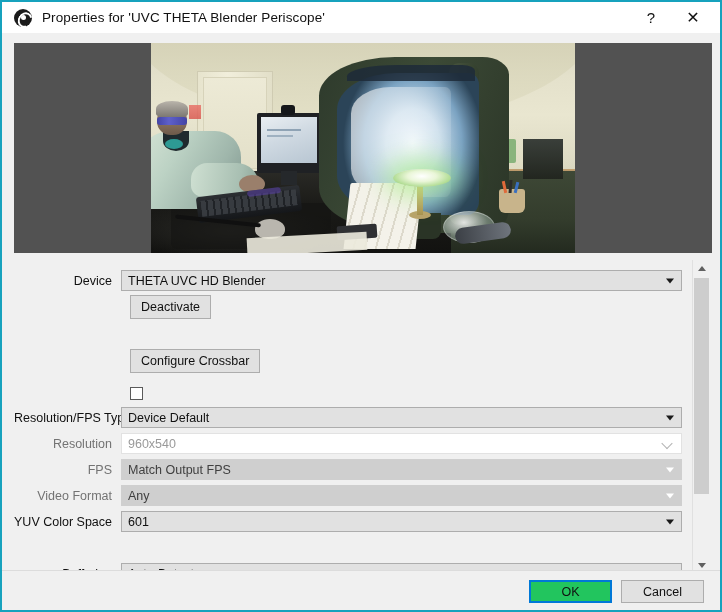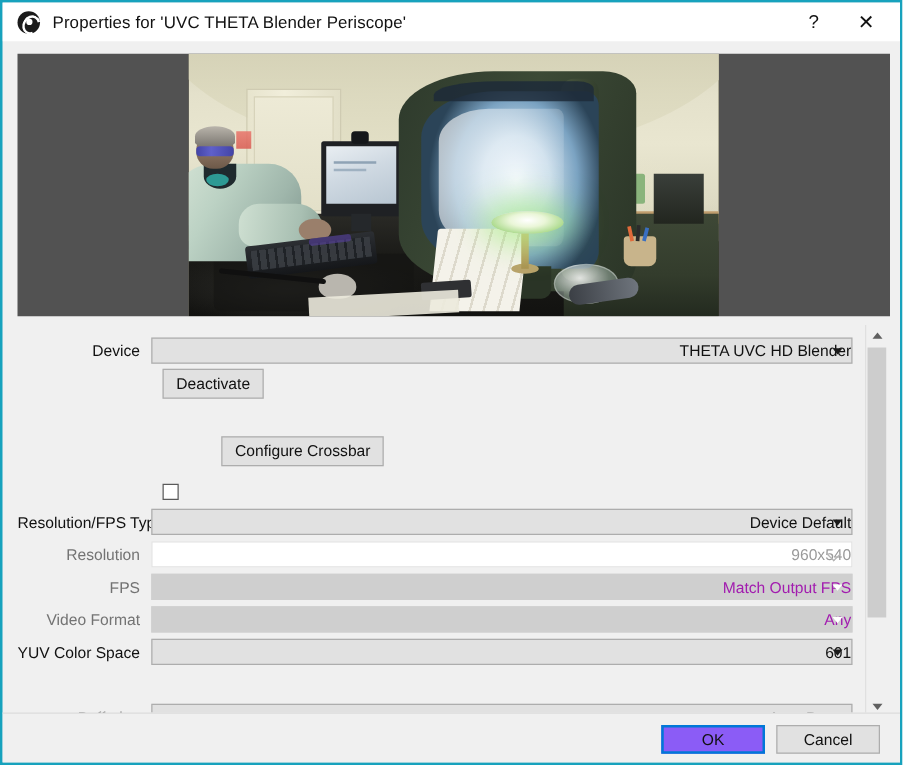--- a/index.html
+++ b/index.html
@@ -322,36 +322,35 @@
     position: relative;
     height: 21px;
     background: #e1e1e1;
     border: 1px solid #adadad;
     display: flex;
     align-items: center;
     font-size: 12.5px;
     color: #111111;
     padding-left: 6px;
     overflow: hidden;
-    justify-content: flex-end;
   }
   .combo .arrow {
     position: absolute;
     right: 7px;
     top: 50%;
     transform: translateY(-50%);
     width: 0; height: 0;
     border-left: 4.5px solid transparent;
     border-right: 4.5px solid transparent;
     border-top: 5px solid #1a1a1a;
   }
   .combo.disabled {
     background: #cfcfcf;
     border-color: #cfcfcf;
-    color: #a21caf;
+    color: #404040;
   }
   .combo.disabled .arrow { border-top-color: #ffffff; }
   .combo.editable-disabled {
     background: #ffffff;
     border: 1px solid #e2e2e2;
     color: #9a9a9a;
   }
   .combo.editable-disabled .arrow {
     border: none;
     width: 9px; height: 9px;
@@ -446,21 +445,21 @@
     height: 23px;
     font-size: 12.5px;
     font-family: "Liberation Sans", sans-serif;
     color: #111111;
     background: #e1e1e1;
     border: 1px solid #adadad;
     cursor: default;
   }
   #ok-btn {
     right: 108px;
-    background: #8b5cf6;
+    background: #22c55e;
     border: 2px solid #0078d7;
   }
   #cancel-btn { right: 16px; text-align: center; }
 </style>
 </head>
 <body>
 
 <div id="window">
 
   <div id="titlebar">
@@ -535,21 +534,21 @@
         <span>THETA UVC HD Blender</span>
         <span class="arrow"></span>
       </div>
     </div>
 
     <div class="row" style="top:35px; left:116px; height:24px;">
       <button class="btn">Deactivate</button>
     </div>
 
 
-    <div class="row" style="top:93px; left:116px; height:15px;margin-left:47px;">
+    <div class="row" style="top:93px; left:116px; height:15px;">
       <button class="btn">Configure Crossbar</button>
     </div>
 
     <div class="row" style="top:123px; left:116px;">
       <div class="chk-wrap">
         <div class="chk"></div>
       </div>
     </div>
 
     <div class="row" style="top:147px; width:678px;">

